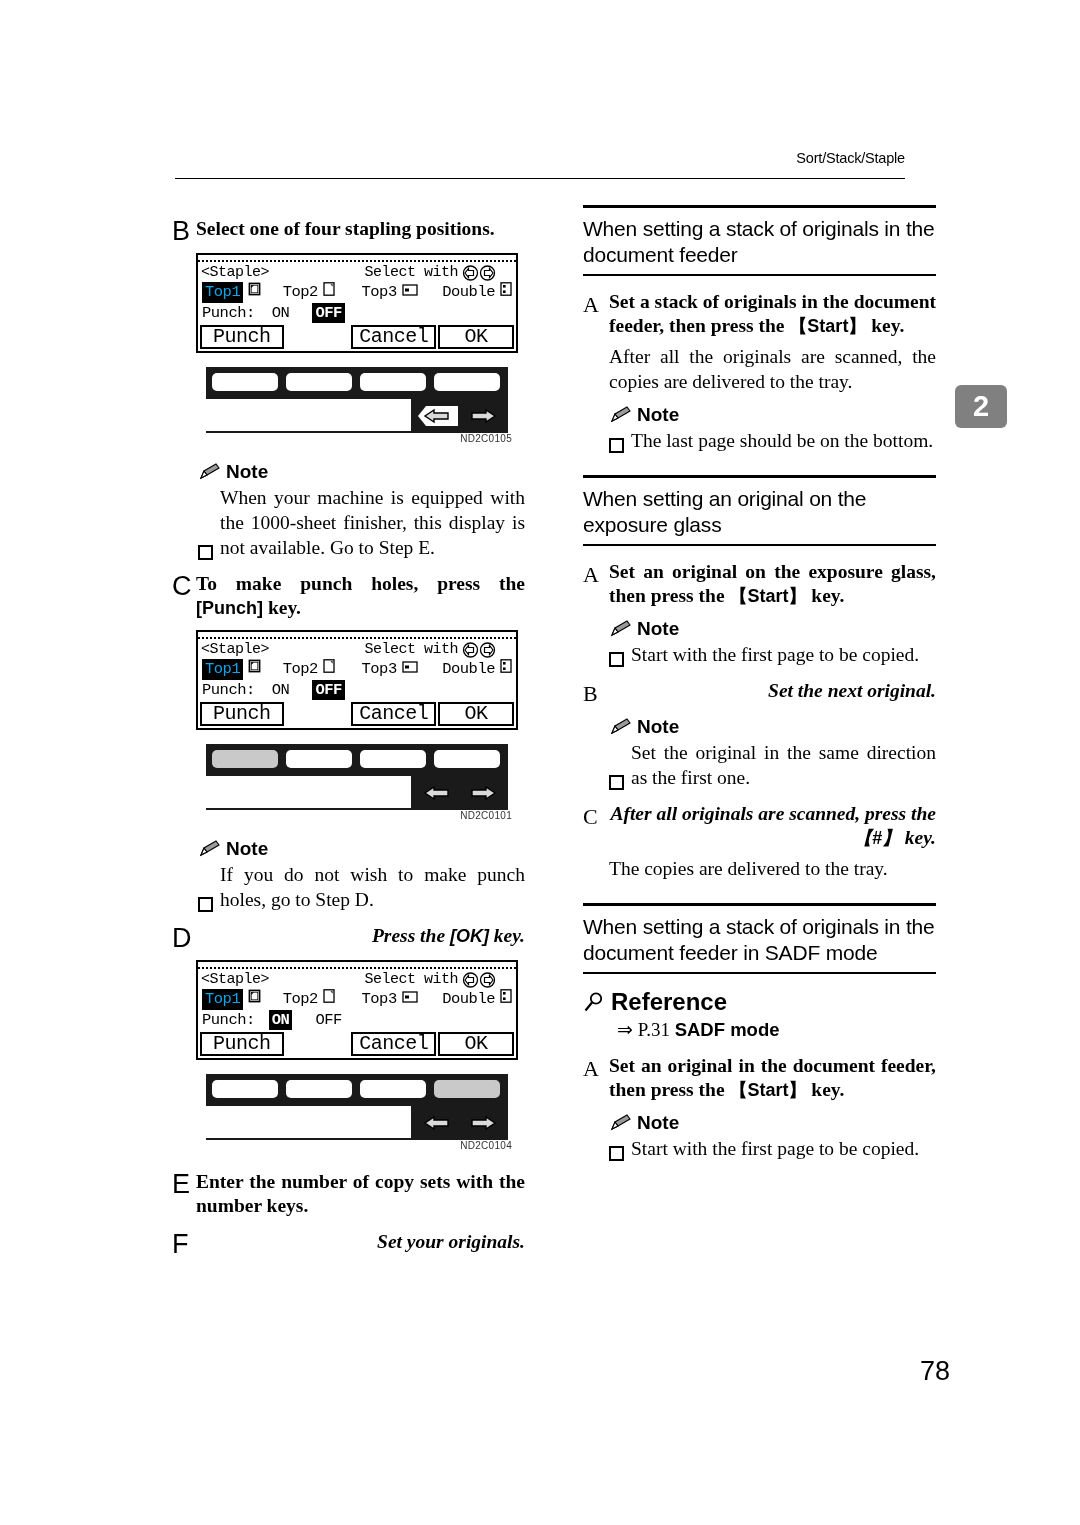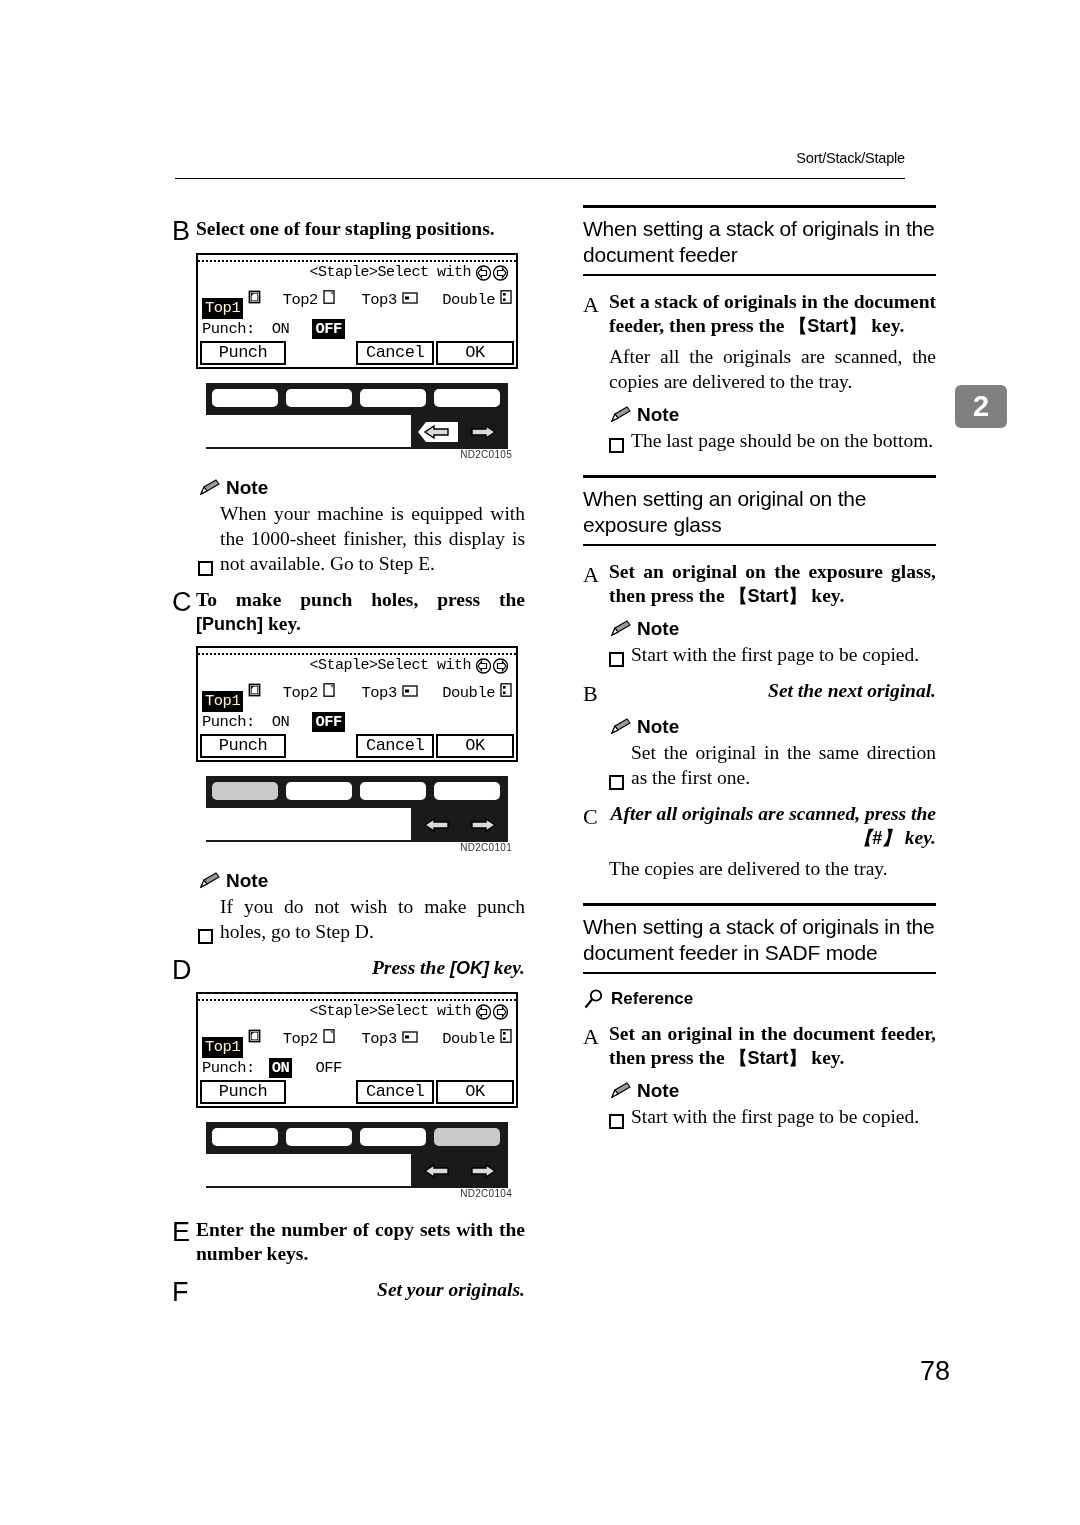--- a/index.html
+++ b/index.html
@@ -171,21 +171,21 @@
   }
   .note-body.nojust { text-align: left; }
 
   
   .ref-head {
     display: flex;
     align-items: center;
     margin: 10px 0 2px 0px;
     font-family: "Liberation Sans", sans-serif;
     font-weight: bold;
-    font-size: 17px;
+    font-size: 24px;
   }
   .mag-icon { margin-right: 4px; display:block; }
   .ref-line {
     margin-left: 34px;
     font-size: 19px;
     line-height: 24px;
   }
   .ref-line .arrow { font-size: 19px; }
   .ref-line .pref  { font-family: "Liberation Serif", serif; }
   .ref-line .bold  { font-family: "Liberation Sans", sans-serif; font-weight: bold; font-size:18.5px; }
@@ -195,42 +195,42 @@
     width: 322px;
     margin: 10px 0 0 24px;
     border: 2px solid #000;
     background: #fff;
     font-family: "Liberation Mono", monospace;
     box-sizing: border-box;
   }
   .lcd-topgap { height: 5px; border-bottom: 2px dotted #000; }
   .lcd-row1 {
     display: flex;
-    justify-content: flex-end;
+    justify-content: space-between;
     align-items: center;
-    padding: 1px 7px 0 3px;
+    padding: 1px 20px 0 3px;
     font-size: 15px;
     line-height: 19px;
     letter-spacing: -0.5px;
   }
   .lcd-row1 .rt { display:flex; align-items:center; gap:0px; }
   .lcd-arrows { display: flex; margin-left: 4px; }
   .lcd-positions {
     display: flex;
     align-items: center;
     padding: 0 4px;
     font-size: 15.5px;
     line-height: 21px;
     letter-spacing: -0.5px;
     gap: 0px;
   }
   .lcd-pos { display: flex; align-items: center; }
   .lcd-pos .lbl { white-space: nowrap; }
   .lcd-pos .lbl.inv {
-    background: #000; color: #fef9c3; padding: 0 3px; margin-top: 16px;
+    background: #000; color: #0ea5e9; padding: 0 3px;
   }
   .lcd-pos .gi { margin-left: 5px; }
   .lcd-punchrow {
     display: flex;
     align-items: center;
     padding: 0 4px 1px 4px;
     font-size: 15.5px;
     line-height: 20px;
     letter-spacing: -0.5px;
   }
@@ -238,21 +238,21 @@
   .lcd-punchrow .opt { margin-right: 20px; padding: 0 3px; }
   .lcd-punchrow .opt.inv { background: #000; color: #fff; font-weight: bold; }
   .lcd-buttons {
     display: flex;
     align-items: stretch;
     padding: 1px 2px 2px 2px;
     gap: 2px;
   }
   .lcd-btn {
     border: 2px solid #000;
-    font-size: 17px;
+    font-size: 20px;
     line-height: 20px;
     text-align: center;
     padding: 0 6px;
     letter-spacing: -0.5px;
   }
   .lcd-btn.b1 { width: 104px; }
   .lcd-spacer { width: 98px; }
   .lcd-btn.b2 { width: 92px; }
   .lcd-btn.b3 { width: 92px; }
 
@@ -740,20 +740,25 @@
       <div class="sec-rule-bot"></div>
     </div>
 
     <div class="ref-head">
       <svg class="mag-icon" width="24" height="22" viewBox="0 0 24 22">
         <circle cx="13" cy="7.5" r="5.2" fill="none" stroke="#000" stroke-width="1.8"></circle>
         <line x1="9" y1="11.5" x2="2.5" y2="19.5" stroke="#000" stroke-width="2.2"></line>
       </svg>
       <span>Reference</span>
     </div>
+    <div class="ref-line">
+      <span class="arrow">⇒</span>
+      <span class="pref">P.31</span>
+      <span class="bold">SADF mode</span>
+    </div>
 
     <div class="step">
       <div class="step-letter serif-lite">A</div>
       <div class="step-text"><span>Set an original in the document feeder, then press the </span><span class="keycap">【Start】</span><span> key.</span></div>
     </div>
 
     <div class="note-head">
       <svg class="pencil-icon" width="22" height="18" viewBox="0 0 22 18">
         <polygon points="3,15 6,8 18,1 21,5 9,12" fill="#9a9a9a" stroke="#000" stroke-width="1.1"></polygon>
         <polygon points="3,15 6,8 9,12" fill="#ffffff" stroke="#000" stroke-width="1.1"></polygon>

